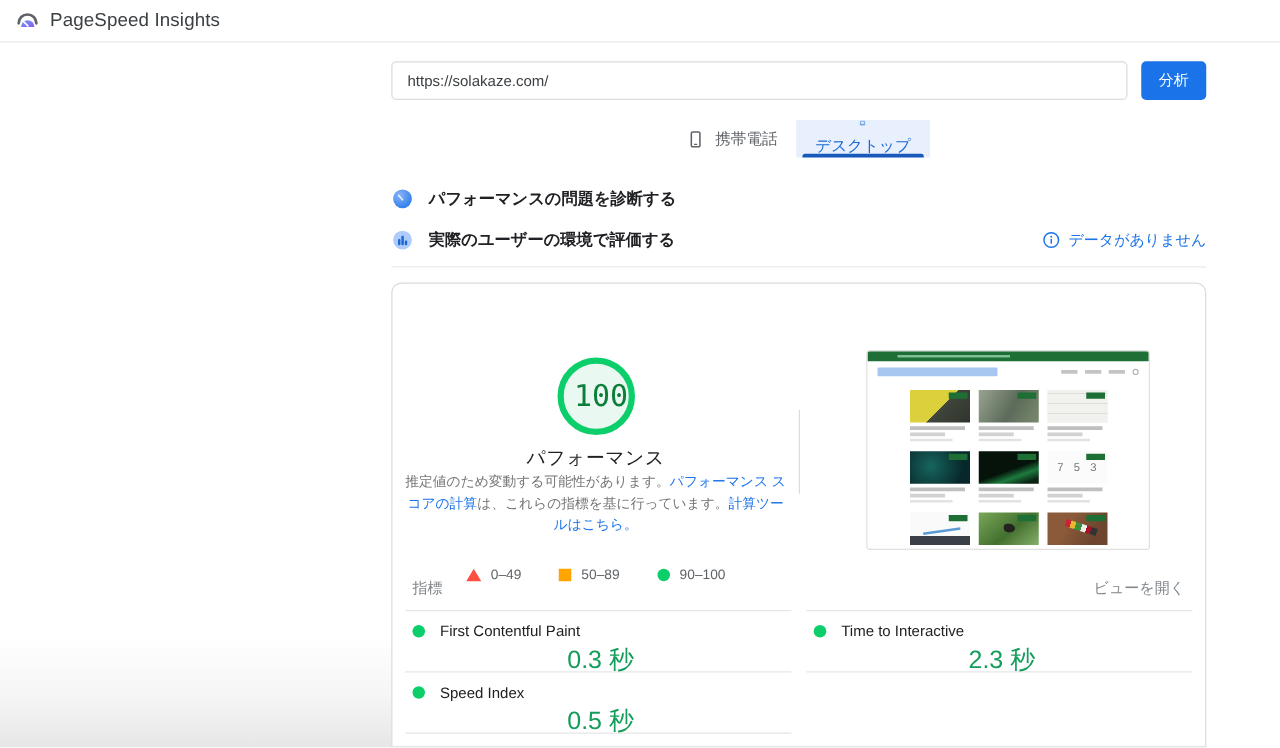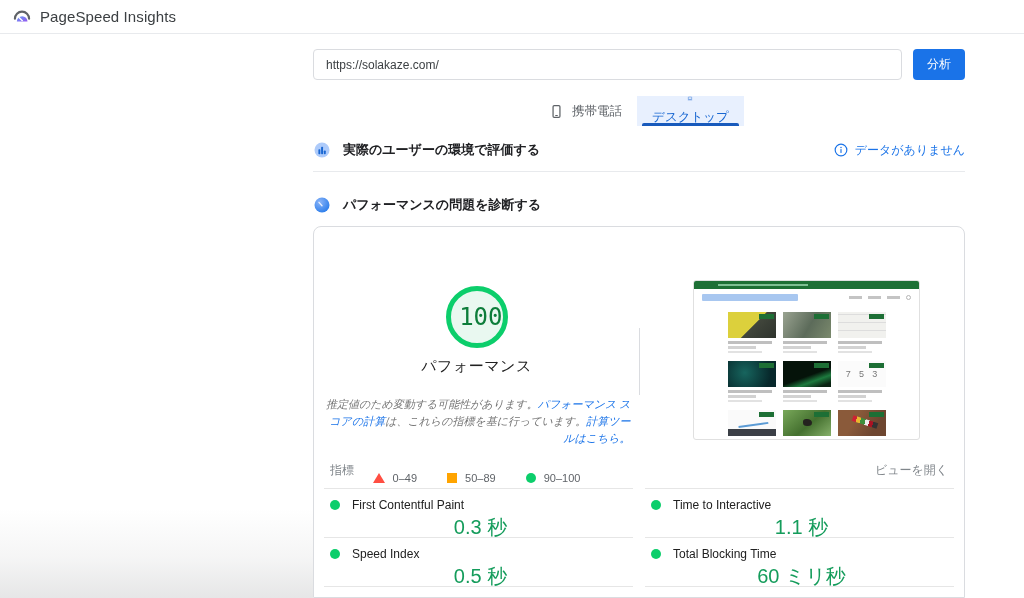--- a/index.html
+++ b/index.html
@@ -67,22 +67,22 @@
   .gauge-wrap { display:flex; flex-direction:column; align-items:center; padding-top:59px; }
   .gauge {
     width:62px; height:62px; border:5px solid #0cce6b; border-radius:50%;
     background:#e9f8f0; display:flex; align-items:center; justify-content:flex-end;
   }
   .gauge-score {
     font-family:"DejaVu Sans Mono", monospace; font-size:24px; color:#0d7d3a;
   }
   .gauge-label { margin-top:9px; font-size:15px; color:#212121; letter-spacing:.5px; }
   .disclaimer {
-    margin-top:20px; width:308px; text-align:right; font-size:11px;
-    line-height:1.55; color:#757575;font-style:italic;
+    margin-top:2px; width:308px; text-align:center; font-size:11px;
+    line-height:1.55; color:#757575;
   }
   .disclaimer a { color:#1a73e8; text-decoration:none; cursor:pointer; }
   .legend { margin-top:25px; display:flex; gap:30px; align-items:center; }
   .legend-item { display:flex; align-items:center; gap:8px; font-size:11px; color:#5f6368; }
   .sw-tri { width:0; height:0; border-left:6px solid transparent; border-right:6px solid transparent; border-bottom:10px solid #ff4e42; }
   .sw-sq { width:10px; height:10px; background:#ffa400; }
   .sw-ci { width:10px; height:10px; border-radius:50%; background:#0cce6b; }
 
   .v-divider { position:absolute; left:325px; top:101px; width:1px; height:67px; background:#dadce0; }
 
@@ -182,52 +182,52 @@
     </div>
     <div class="tab tab--selected">
       <svg width="16" height="15" viewBox="0 0 24 24">
         <rect x="4" y="5" width="16" height="11" rx="1" fill="none" stroke="#1967d2" stroke-width="2"></rect>
         <line x1="1.5" y1="18.8" x2="22.5" y2="18.8" stroke="#1967d2" stroke-width="2"></line>
       </svg>
       <span>デスクトップ</span>
     </div>
   </div>
 
+  <div class="section-row second">
+    <svg width="18" height="18" viewBox="0 0 24 24">
+      <defs>
+        <radialGradient id="rg" cx="0.35" cy="0.3" r="0.9">
+          <stop offset="0" stop-color="#8ab4f8"></stop>
+            <stop offset="1" stop-color="#1a73e8"></stop>
+        </radialGradient>
+      </defs>
+      <circle cx="12" cy="12" r="10" fill="url(#rg)"></circle>
+      <line x1="12" y1="13" x2="8" y2="8.5" stroke="#e8f0fe" stroke-width="1.8" stroke-linecap="round"></line>
+    </svg>
+    <span class="section-title">パフォーマンスの問題を診断する</span>
+  </div>
+
   <div class="section-row divided">
     <svg width="18" height="18" viewBox="0 0 24 24">
       <circle cx="12" cy="12" r="10" fill="#aecbfa"></circle>
       <rect x="7.2" y="11" width="2.6" height="6.5" rx="1" fill="#1967d2"></rect>
       <rect x="10.8" y="7.5" width="2.6" height="10" rx="1" fill="#1967d2"></rect>
       <rect x="14.4" y="12.5" width="2.6" height="5" rx="1" fill="#1967d2"></rect>
     </svg>
     <span class="section-title">実際のユーザーの環境で評価する</span>
     <span class="section-right">
       <svg width="14" height="14" viewBox="0 0 24 24">
         <circle cx="12" cy="12" r="10" fill="none" stroke="#1a73e8" stroke-width="2"></circle>
         <rect x="11" y="10.5" width="2" height="6.5" fill="#1a73e8"></rect>
         <circle cx="12" cy="7.6" r="1.3" fill="#1a73e8"></circle>
       </svg>
       <span>データがありません</span>
     </span>
   </div>
 
-  <div class="section-row second">
-    <svg width="18" height="18" viewBox="0 0 24 24">
-      <defs>
-        <radialGradient id="rg" cx="0.35" cy="0.3" r="0.9">
-          <stop offset="0" stop-color="#8ab4f8"></stop>
-            <stop offset="1" stop-color="#1a73e8"></stop>
-        </radialGradient>
-      </defs>
-      <circle cx="12" cy="12" r="10" fill="url(#rg)"></circle>
-      <line x1="12" y1="13" x2="8" y2="8.5" stroke="#e8f0fe" stroke-width="1.8" stroke-linecap="round"></line>
-    </svg>
-    <span class="section-title">パフォーマンスの問題を診断する</span>
-  </div>
-
   <div class="report-card">
     <div class="report-top">
 
       <div class="half">
         <div class="gauge-wrap">
           <div class="gauge">
             <span class="gauge-score">100</span>
           </div>
           <div class="gauge-label">パフォーマンス</div>
           <p class="disclaimer"><span>推定値のため変動する可能性があります。</span><a>パフォーマンス スコアの計算</a><span>は、これらの指標を基に行っています。</span><a>計算ツールはこちら。</a></p>
@@ -338,35 +338,28 @@
           <span class="metric-name">First Contentful Paint</span>
         </div>
         <div class="metric-value">0.3 秒</div>
       </div>
 
       <div class="metric-cell">
         <div class="metric-top">
           <span class="metric-dot"></span>
           <span class="metric-name">Time to Interactive</span>
         </div>
-        <div class="metric-value">1.1 秒</div>
+        <div class="metric-value">2.3 秒</div>
       </div>
 
       <div class="metric-cell">
         <div class="metric-top">
           <span class="metric-dot"></span>
           <span class="metric-name">Speed Index</span>
         </div>
         <div class="metric-value">0.5 秒</div>
       </div>
 
-      <div class="metric-cell">
-        <div class="metric-top">
-          <span class="metric-dot"></span>
-          <span class="metric-name">Total Blocking Time</span>
-        </div>
-        <div class="metric-value">60 ミリ秒</div>
-      </div>
     </div>
   </div>
 </main>
 
 <div class="bottom-fade"></div>
 
 </body></html>

